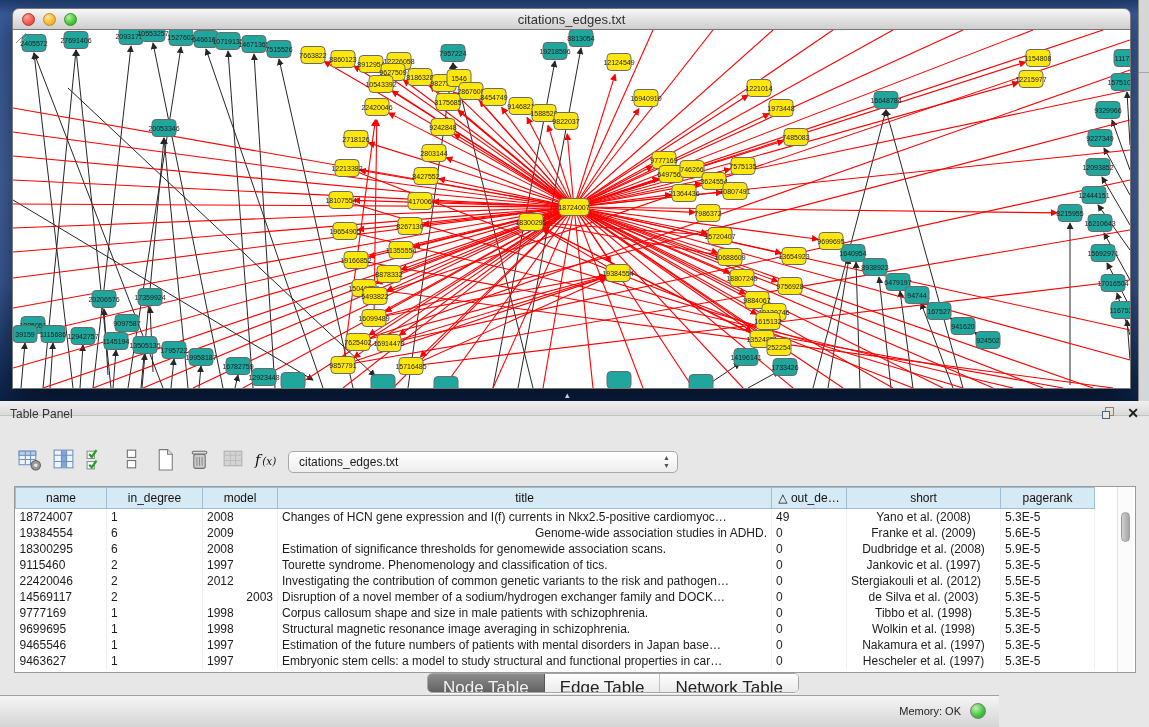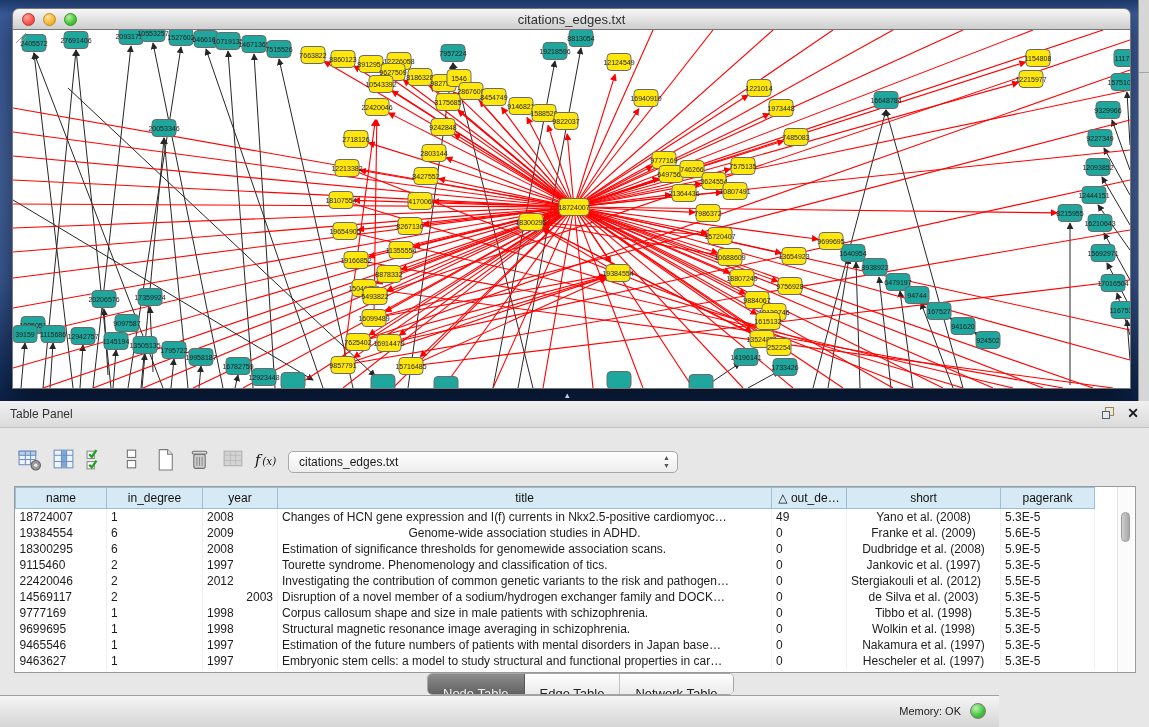--- a/index.html
+++ b/index.html
@@ -39,21 +39,21 @@
   .grip { position:absolute; right:1px; bottom:1px; }
   .right-strip {
     position:absolute; right:0; top:0; width:11px; height:401px;
     background:#d6d6d6; border-left:1px solid #8a8a8a;
   }
   .right-strip .divider { position:absolute; top:72px; left:0; width:100%; height:1px; background:#a5a5a5; }
   .desk-handle { position:absolute; left:565px; top:390px; font-size:9px; color:#c3cee6; }
   
   .table-panel { position:relative; width:1149px; height:294px; background:#e7e7e7; }
   .panel-header {
-    height:27px; position:relative;
+    height:15px; position:relative;
     background:linear-gradient(#f0f0f0,#dbdbdb);
     border-bottom:1px solid #c3c3c3;
   }
   .panel-title { position:absolute; left:10px; top:6px; font-size:12px; color:#333; }
   .panel-actions { position:absolute; right:10px; top:5px; display:flex; gap:12px; align-items:center; }
   .close-x { font-size:14px; font-weight:bold; color:#1a1a1a; line-height:14px; cursor:default; }
   .toolbar { position:absolute; left:16px; top:46px; display:flex; gap:7px; align-items:center; }
   .tool-btn { width:27px; height:27px; display:flex; align-items:center; justify-content:center; background:transparent; border:none; padding:0; }
   .net-select {
     position:absolute; left:288px; top:50px; width:390px; height:22px;
@@ -79,21 +79,21 @@
   }
   .vscroll { position:absolute; right:2px; top:0; width:16px; height:100%; border-left:1px solid #e2e2e2; background:#fbfbfb; }
   .vthumb { position:absolute; left:3px; top:25px; width:9px; height:30px; border-radius:5px;
             background:linear-gradient(90deg,#cfcfcf,#a7a7a7); border:1px solid #9b9b9b; }
   .tabs {
     position:absolute; left:427px; top:272px; display:flex;
     border:1px solid #a6a6a6; border-radius:5px; overflow:hidden; background:#fff;
     box-shadow:0 1px 0 rgba(255,255,255,.7);
   }
   .seg {
-    padding:10px 15px; height:18px; line-height:20px; font-size:13px; color:#222;
+    padding:4px 15px; height:18px; line-height:20px; font-size:17px; color:#222;
     background:linear-gradient(#fefefe,#ebebeb); border-right:1px solid #c2c2c2;
   }
   .seg:last-child { border-right:none; }
   .seg.sel { background:linear-gradient(#8d8d8d,#626262); color:#f2f2f2; border-right-color:#585858; }
   
   .statusbar {
     position:relative; width:999px; height:32px;
     background:linear-gradient(#f5f5f5,#d5d5d5); border-top:1px solid #a0a0a0;
   }
   .mem-label { position:absolute; right:38px; top:9px; font-size:11px; color:#222; }
@@ -869,42 +869,42 @@
           <col style="width: 75px;">
           <col style="width: 494px;">
           <col style="width: 75px;">
           <col style="width: 154px;">
           <col style="width: 94px;">
         </colgroup>
       <thead>
           <tr id="thead-row">
             <th>name</th>
             <th>in_degree</th>
-            <th>year</th>
+            <th>model</th>
             <th>title</th>
             <th>△ out_de…</th>
             <th>short</th>
             <th>pagerank</th>
           </tr>
         </thead>
       <tbody id="tbody">
           <tr>
             <td style="text-align: left;">18724007</td>
             <td style="text-align: left;">1</td>
             <td style="text-align: left;">2008</td>
             <td style="text-align: left;">Changes of HCN gene expression and I(f) currents in Nkx2.5-positive cardiomyoc…</td>
             <td style="text-align: left;">49</td>
             <td style="text-align: center;">Yano et al. (2008)</td>
             <td style="text-align: left;">5.3E-5</td>
           </tr>
           <tr>
             <td style="text-align: left;">19384554</td>
             <td style="text-align: left;">6</td>
             <td style="text-align: left;">2009</td>
-            <td style="text-align: center;">Genome-wide association studies in ADHD.</td>
+            <td style="text-align: right;">Genome-wide association studies in ADHD.</td>
             <td style="text-align: left;">0</td>
             <td style="text-align: center;">Franke et al. (2009)</td>
             <td style="text-align: left;">5.6E-5</td>
           </tr>
           <tr>
             <td style="text-align: left;">18300295</td>
             <td style="text-align: left;">6</td>
             <td style="text-align: left;">2008</td>
             <td style="text-align: left;">Estimation of significance thresholds for genomewide association scans.</td>
             <td style="text-align: left;">0</td>

